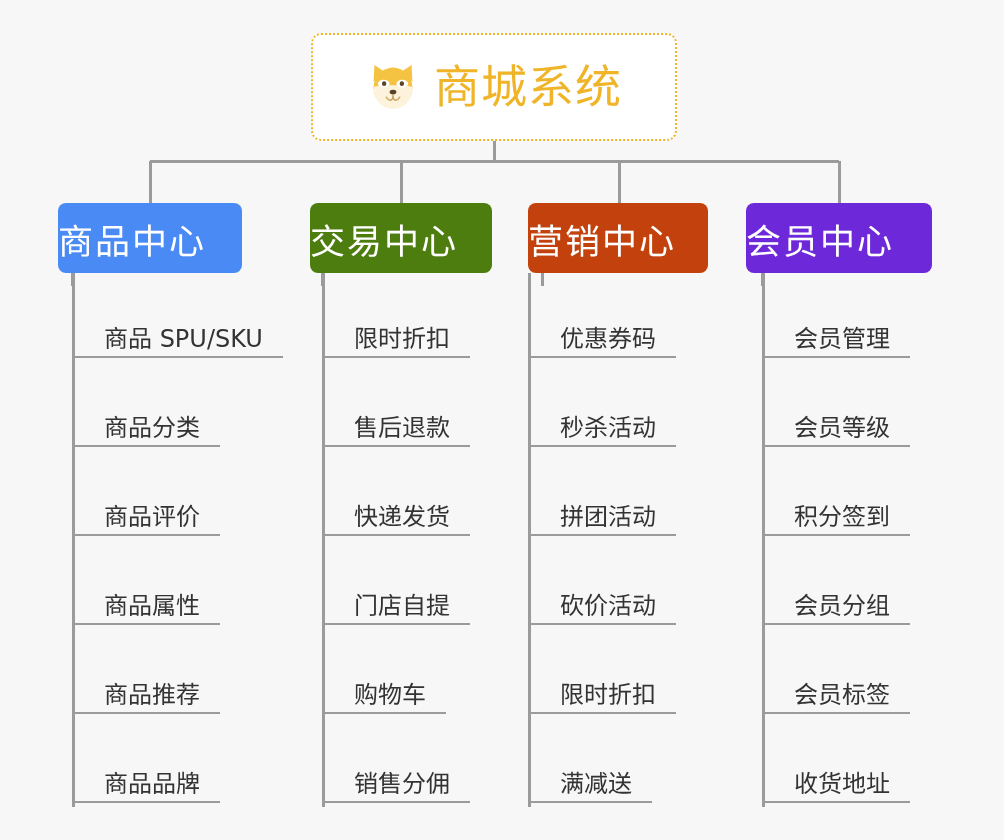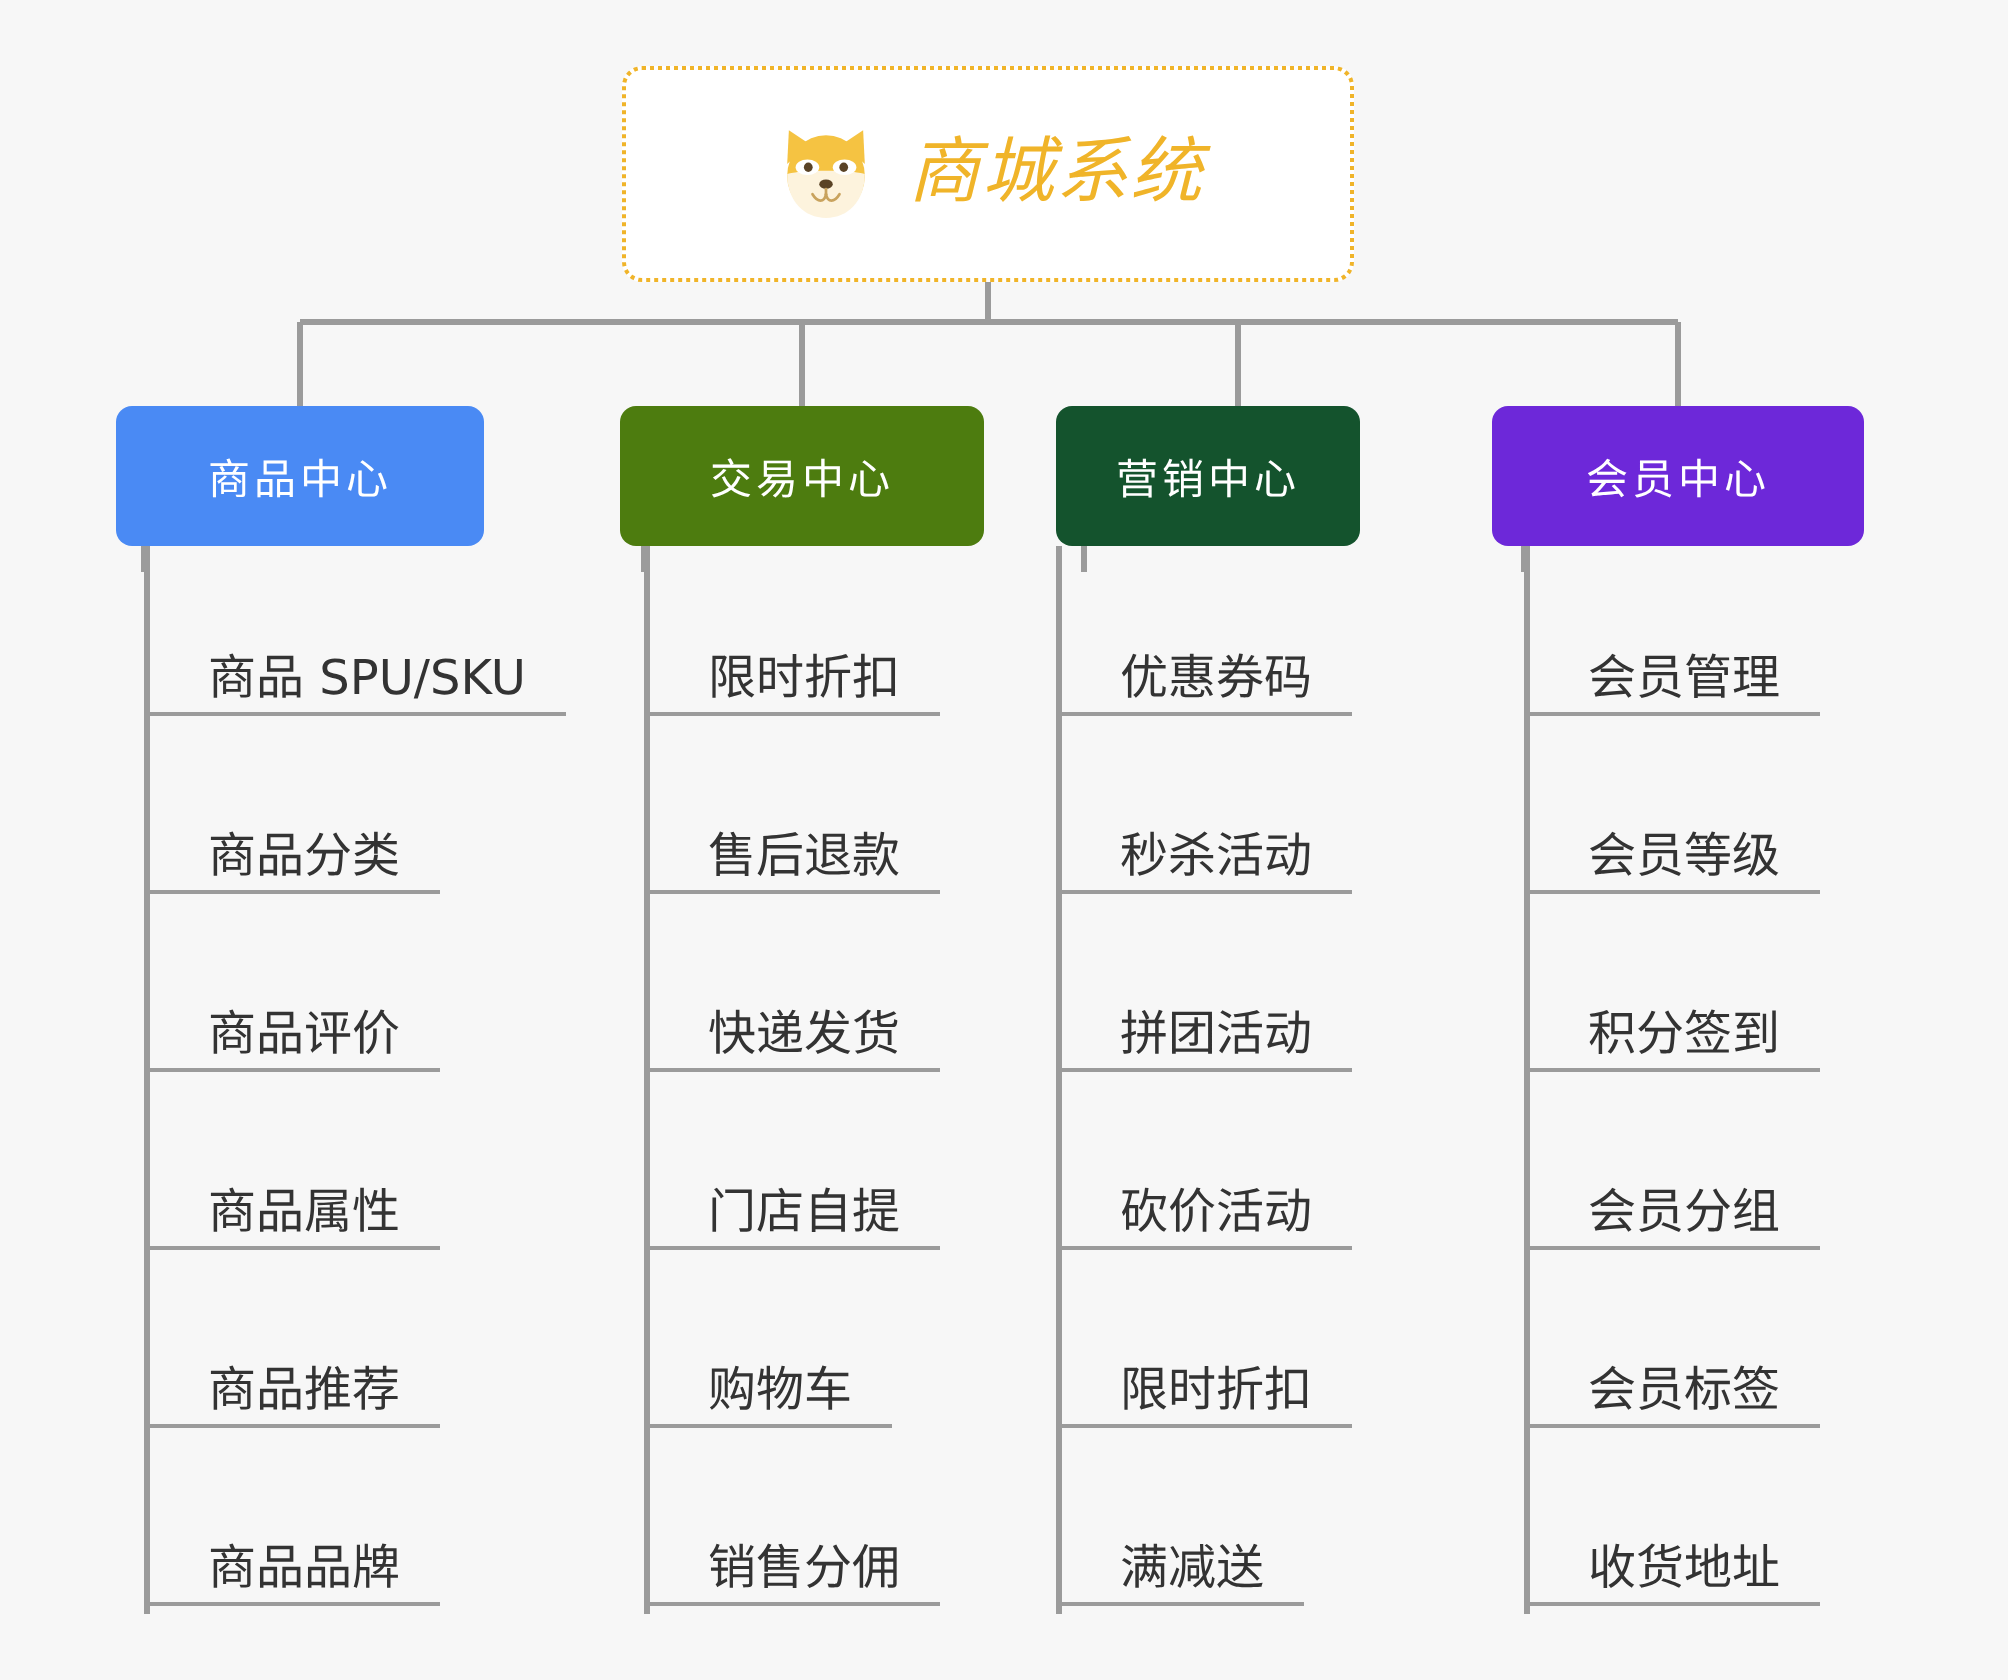--- a/index.html
+++ b/index.html
@@ -37,27 +37,26 @@
     justify-content: center;
     gap: 14px;
   }
   .root-icon {
     width: 54px;
     height: 54px;
     flex: 0 0 auto;
     display: block;
   }
   .root-title {
-    font-size: 36px;
+    font-size: 46px;
     line-height: 1;
     color: #f0b429;
     letter-spacing: 1px;
     white-space: nowrap;
     font-family: "DejaVu Sans", "Liberation Sans", sans-serif;
-    font-style: italic;
   }
 
   
   .connectors {
     position: absolute;
     left: 0;
     top: 0;
     width: 1004px;
     height: 840px;
     pointer-events: none;
@@ -67,23 +66,23 @@
   .column {
     position: absolute;
     top: 203px;
   }
   .cat-box {
     box-sizing: border-box;
     height: 70px;
     border-radius: 8px;
     display: flex;
     align-items: center;
-    justify-content: center;
+    justify-content: flex-start;
     color: #ffffff;
-    font-size: 21px;
+    font-size: 35px;
     letter-spacing: 2px;
     white-space: nowrap;
     font-family: "DejaVu Sans", "Liberation Sans", sans-serif;
   }
 
   .leaf-list {
     position: relative;
     margin: 0;
     padding: 0;
     list-style: none;
@@ -223,21 +222,21 @@
       <li class="leaf">
           <span class="leaf-label">购物车</span>
         </li>
       <li class="leaf">
           <span class="leaf-label">销售分佣</span>
         </li>
     </ul>
   </div>
 
   <div class="column" style="left:528px; width:184px;">
-    <div class="cat-box" style="width: 152px; background: #14532d;">
+    <div class="cat-box" style="width: 180px; background: #c2410c;">
       <span>营销中心</span>
     </div>
     <ul class="leaf-list" style="margin-left:0;">
       <li class="leaf">
           <span class="leaf-label">优惠券码</span>
         </li>
       <li class="leaf">
           <span class="leaf-label">秒杀活动</span>
         </li>
       <li class="leaf">

